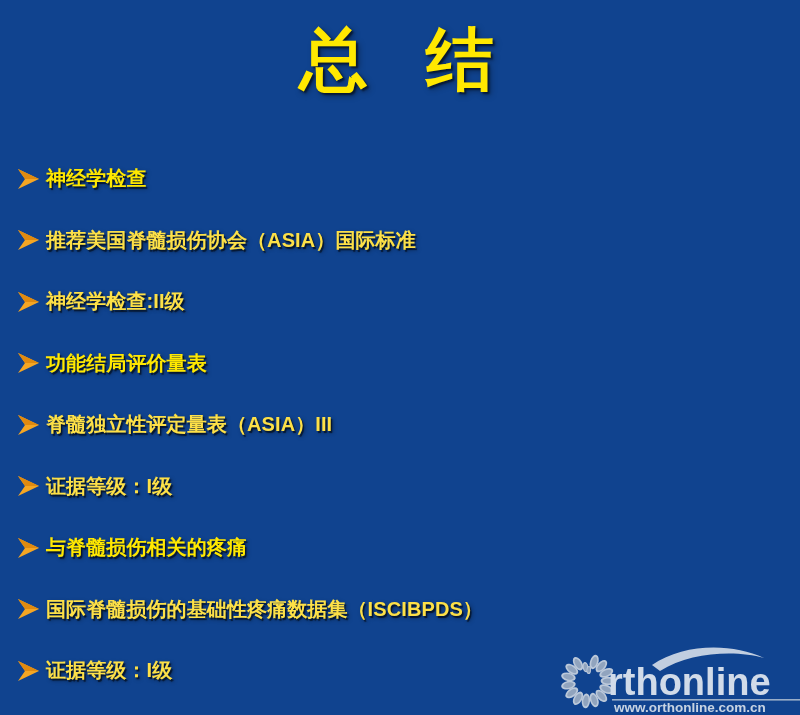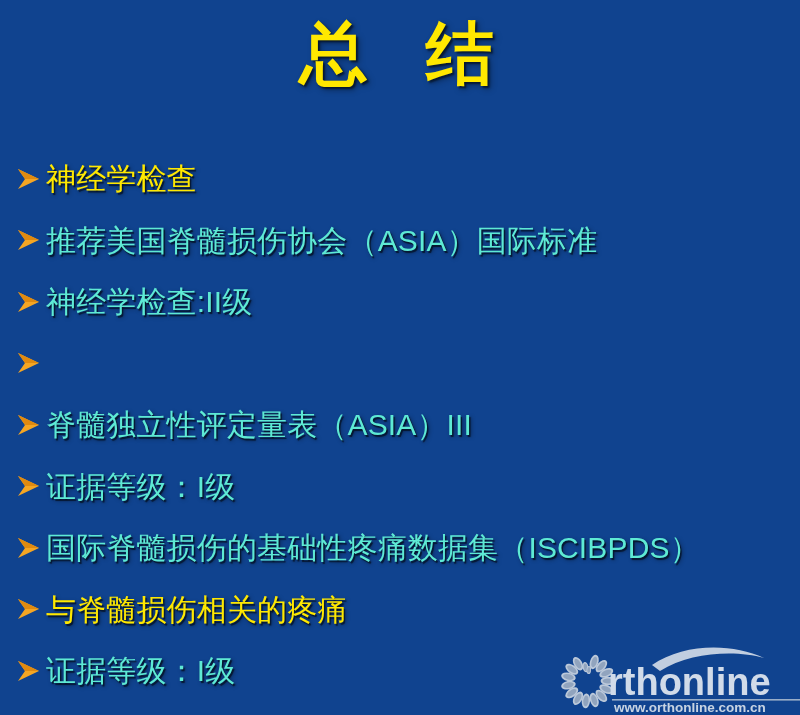--- a/index.html
+++ b/index.html
@@ -38,21 +38,21 @@
     inset: 0;
     background: linear-gradient(168deg, #1452a8 0%, #134a9c 22%, #123f8d 48%, #0f3madeup 48.1%, #0d3178 76%, #0a2561 100%);
     z-index: -1;
   }
 
   
   #title {
     position: absolute;
     left: 0;
     right: 0;
-    top: 14px;
+    top: 20px;
     text-align: center;
     color: #ffe800;
     font-size: 68px;
     font-weight: bold;
     letter-spacing: 0.10em;
     line-height: 1.15;
     text-shadow:
       2px 2px 2px rgba(0,0,0,0.55),
       3px 3px 6px rgba(0,0,0,0.35);
     white-space: pre;
@@ -71,30 +71,30 @@
     height: 61.5px;
   }
   .bullet-marker {
     flex: 0 0 auto;
     width: 30px;
     height: 30px;
     margin-right: 2px;
     display: block;
   }
   .bullet-text {
-    font-size: 30px;
-    font-weight: normal;
+    font-size: 20px;
+    font-weight: bold;
     line-height: 1.05;
     letter-spacing: 0.005em;
     white-space: nowrap;
     text-shadow:
       1.5px 1.5px 1px rgba(0,0,0,0.6),
       2px 2px 4px rgba(0,0,0,0.4);
   }
-  .bullet-text.white { color: #5eead4; }
+  .bullet-text.white { color: #fde047; }
   .bullet-text.yellow { color: #ffe800; }
 
   
   #watermark {
     position: absolute;
     left: 556px;
     top: 641px;
     width: 244px;
     height: 74px;
     opacity: 0.90;
@@ -132,20 +132,21 @@
         <path d="M4 5 L25 15 L11 15 Z" fill="#e08a10"></path>
       </svg>
       <span class="bullet-text white">神经学检查:II级</span>
     </div>
 
     <div class="bullet-row">
       <svg class="bullet-marker" viewBox="0 0 30 30">
         <path d="M4 5 L25 15 L4 25 L11 15 Z" fill="#f5a623"></path>
         <path d="M4 5 L25 15 L11 15 Z" fill="#e08a10"></path>
       </svg>
+      <span class="bullet-text yellow">功能结局评价量表</span>
     </div>
 
     <div class="bullet-row">
       <svg class="bullet-marker" viewBox="0 0 30 30">
         <path d="M4 5 L25 15 L4 25 L11 15 Z" fill="#f5a623"></path>
         <path d="M4 5 L25 15 L11 15 Z" fill="#e08a10"></path>
       </svg>
       <span class="bullet-text white">脊髓独立性评定量表（ASIA）III</span>
     </div>
 
@@ -155,29 +156,29 @@
         <path d="M4 5 L25 15 L11 15 Z" fill="#e08a10"></path>
       </svg>
       <span class="bullet-text white">证据等级：I级</span>
     </div>
 
     <div class="bullet-row">
       <svg class="bullet-marker" viewBox="0 0 30 30">
         <path d="M4 5 L25 15 L4 25 L11 15 Z" fill="#f5a623"></path>
         <path d="M4 5 L25 15 L11 15 Z" fill="#e08a10"></path>
       </svg>
+      <span class="bullet-text yellow">与脊髓损伤相关的疼痛</span>
+    </div>
+
+    <div class="bullet-row">
+      <svg class="bullet-marker" viewBox="0 0 30 30">
+        <path d="M4 5 L25 15 L4 25 L11 15 Z" fill="#f5a623"></path>
+        <path d="M4 5 L25 15 L11 15 Z" fill="#e08a10"></path>
+      </svg>
       <span class="bullet-text white">国际脊髓损伤的基础性疼痛数据集（ISCIBPDS）</span>
-    </div>
-
-    <div class="bullet-row">
-      <svg class="bullet-marker" viewBox="0 0 30 30">
-        <path d="M4 5 L25 15 L4 25 L11 15 Z" fill="#f5a623"></path>
-        <path d="M4 5 L25 15 L11 15 Z" fill="#e08a10"></path>
-      </svg>
-      <span class="bullet-text yellow">与脊髓损伤相关的疼痛</span>
     </div>
 
     <div class="bullet-row">
       <svg class="bullet-marker" viewBox="0 0 30 30">
         <path d="M4 5 L25 15 L4 25 L11 15 Z" fill="#f5a623"></path>
         <path d="M4 5 L25 15 L11 15 Z" fill="#e08a10"></path>
       </svg>
       <span class="bullet-text white">证据等级：I级</span>
     </div>
 

